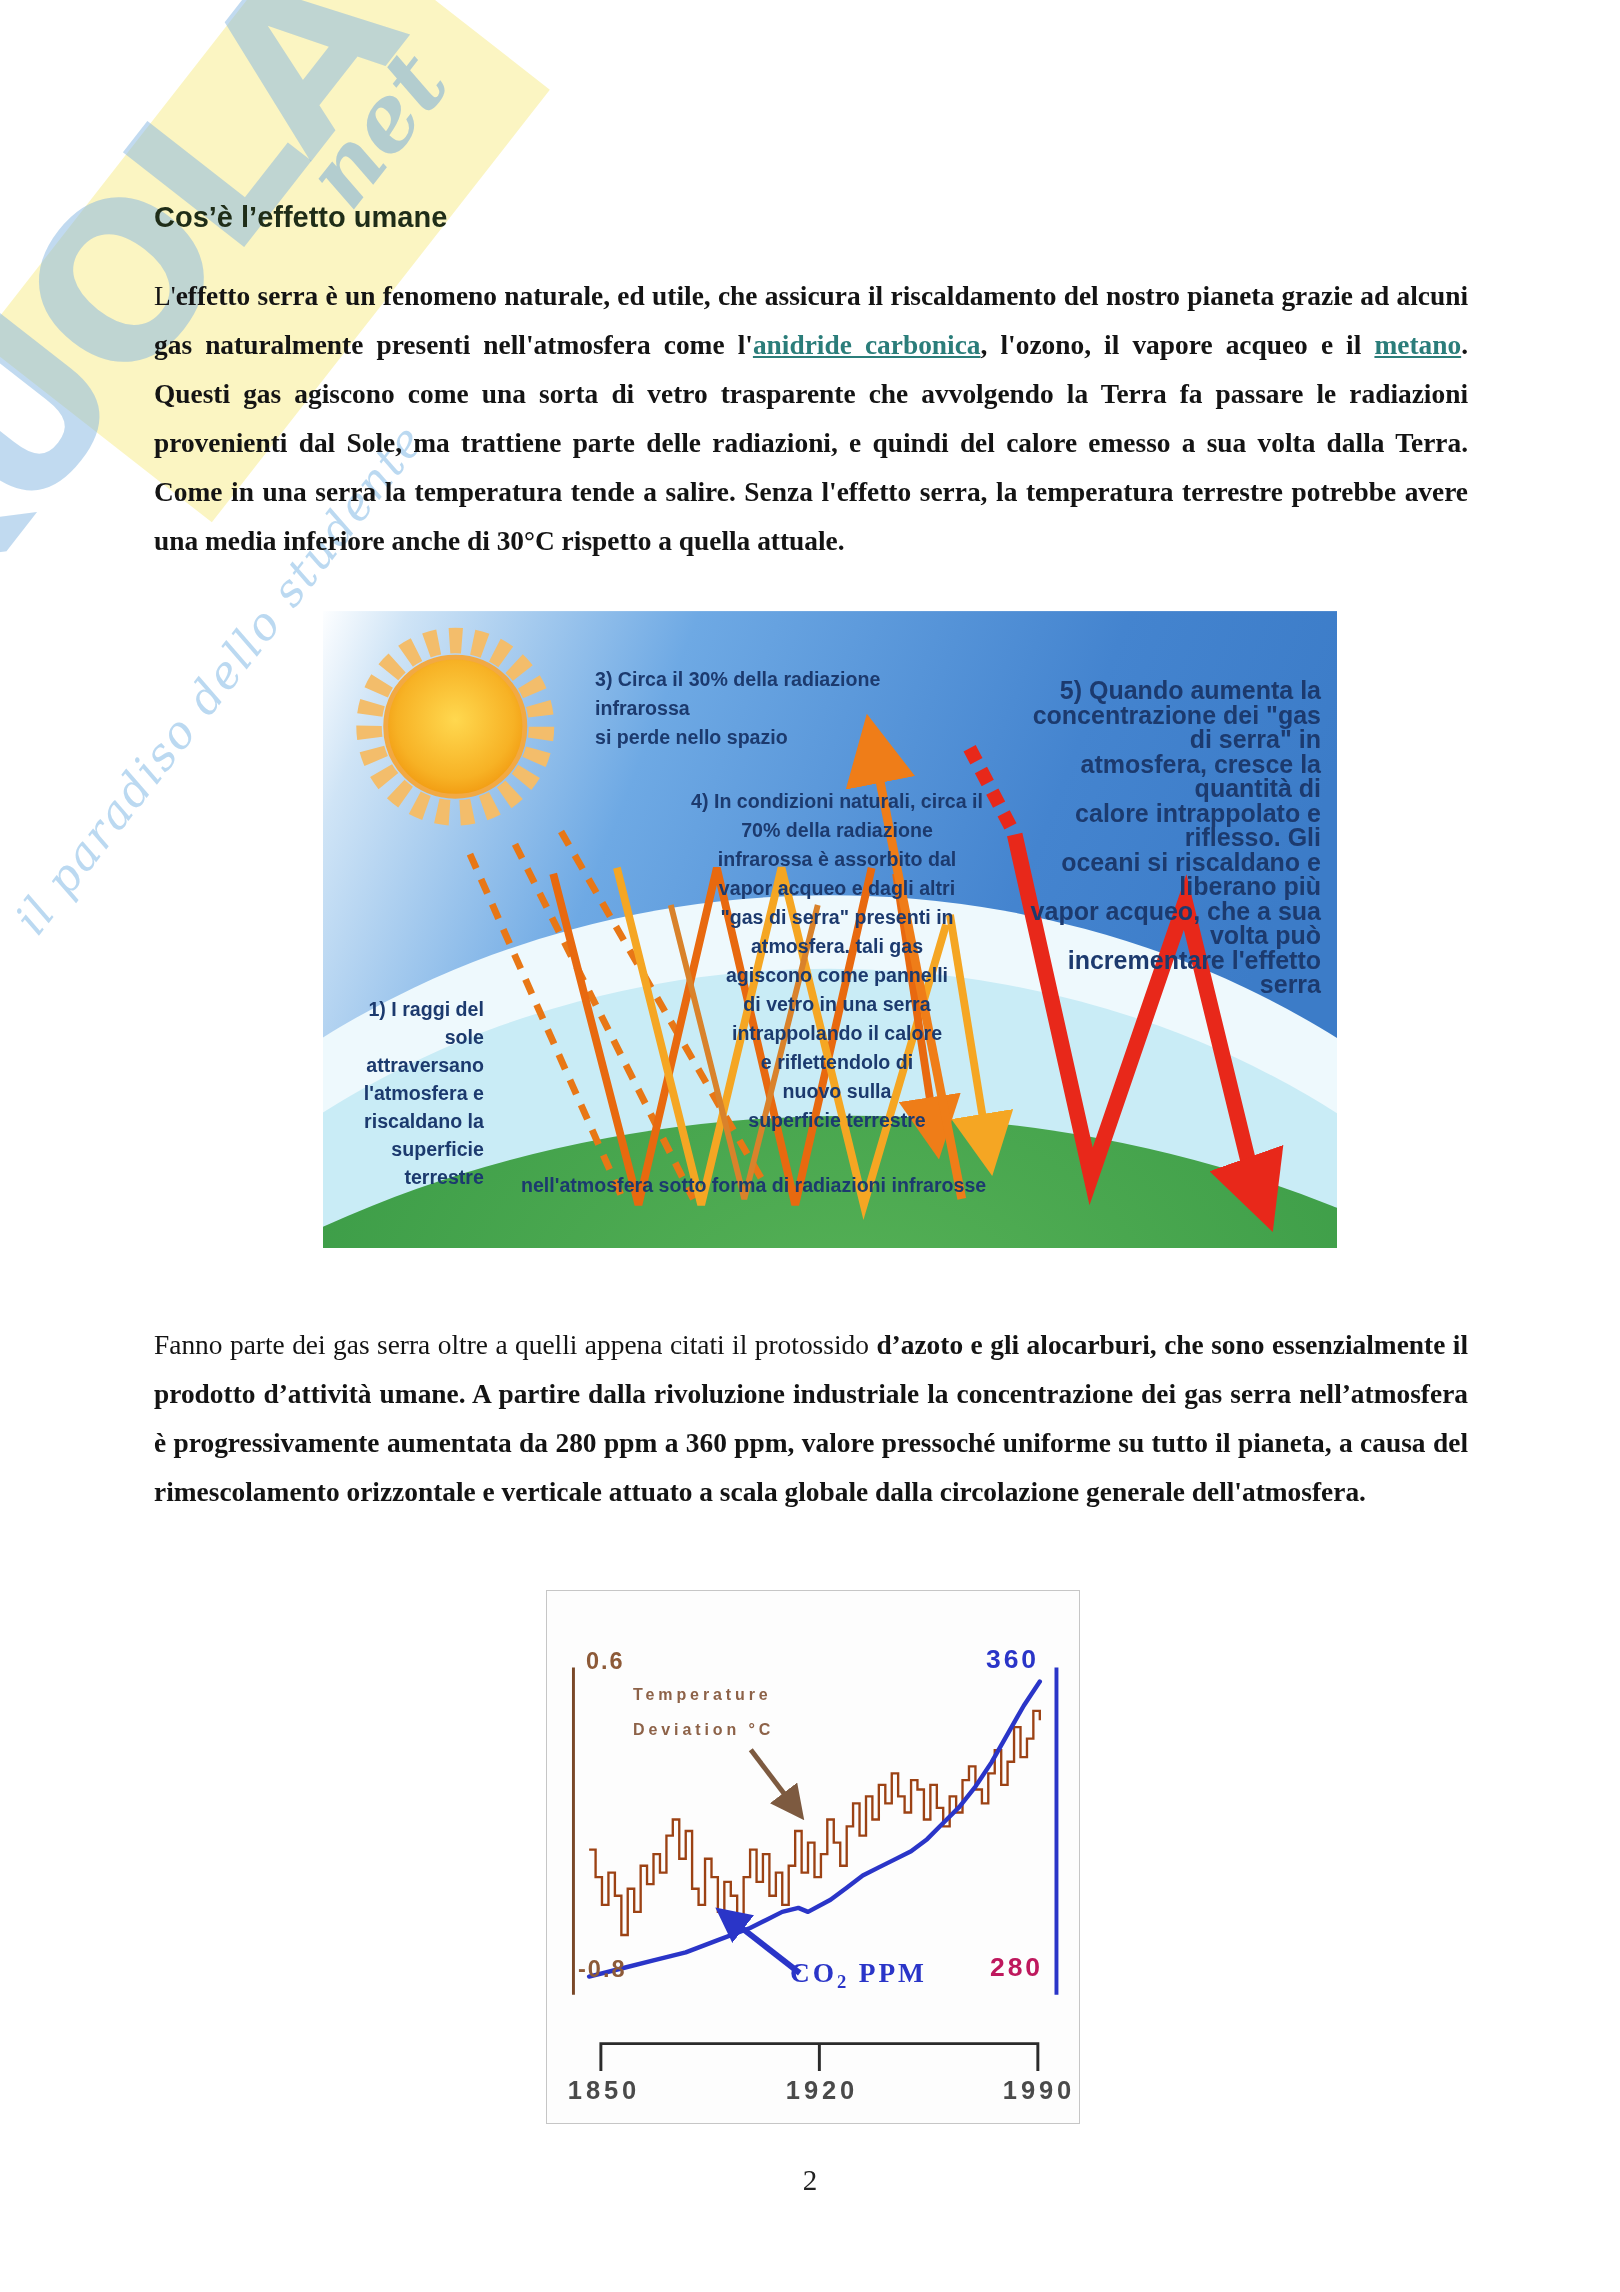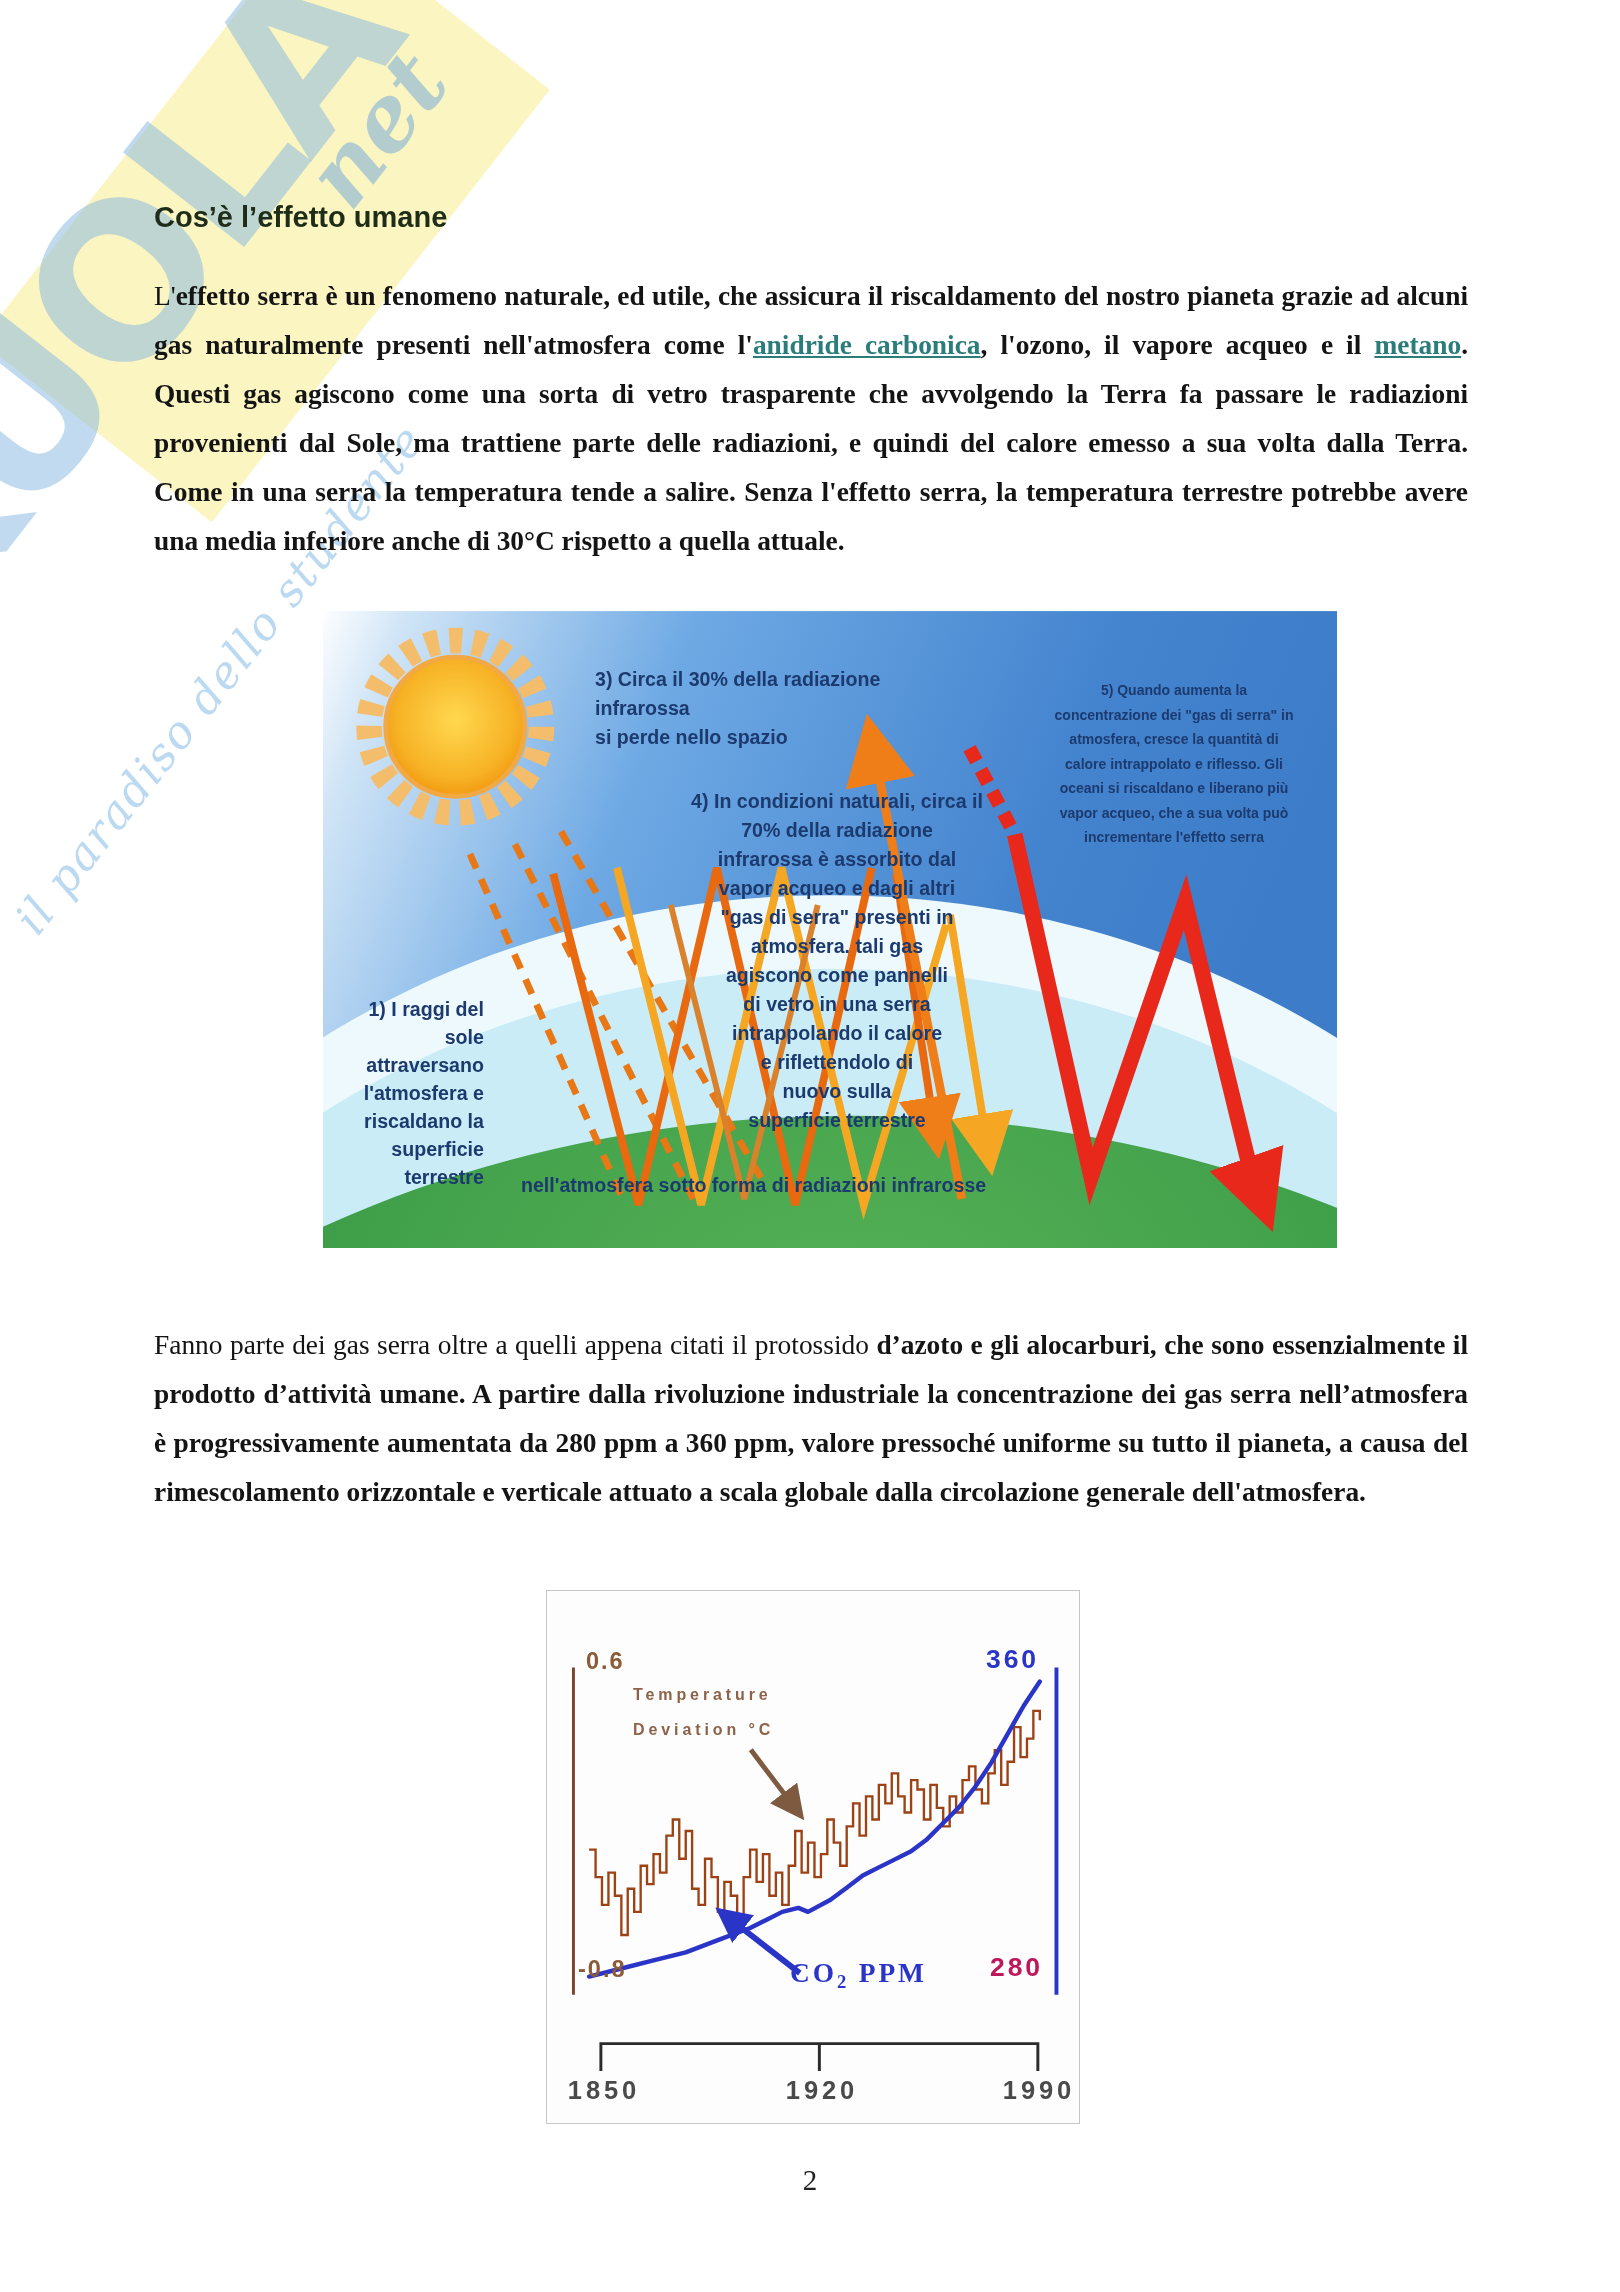--- a/index.html
+++ b/index.html
@@ -36,21 +36,21 @@
   .pagenum{position:absolute;left:0;top:2164px;width:1620px;text-align:center;font-size:29px;color:#222;}
   
   .diagram{position:absolute;left:323px;top:611px;width:1014px;height:637px;overflow:hidden;}
   .diagram svg{position:absolute;left:0;top:0;}
   .dlabel{
     position:absolute;font-family:"Liberation Sans",sans-serif;font-weight:bold;
     color:#1c3a6e;font-size:19.6px;line-height:29px;
   }
   #dl3{left:272px;top:54px;width:353px;text-align:left;}
   #dl4{left:361px;top:176px;width:306px;text-align:center;line-height:29px;}
-  #dl5{left:704px;top:67px;width:294px;text-align:center;font-size:14px;line-height:24.5px;}
+  #dl5{left:704px;top:67px;width:294px;text-align:right;font-size:25px;line-height:24.5px;}
   #dl1{left:3.9px;top:384px;width:157px;text-align:right;line-height:28px;}
   #dl2{left:198px;top:559px;width:627px;text-align:left;line-height:31px;}
   
   .chart{
     position:absolute;left:546px;top:1590px;width:534px;height:534px;
     background:#fdfdfd;border:1px solid #c6c6c6;box-sizing:border-box;
   }
   .chart-title{
     position:absolute;left:0;top:19.6px;width:100%;text-align:center;
     font-family:"Liberation Sans",sans-serif;font-weight:bold;font-size:26.5px;

